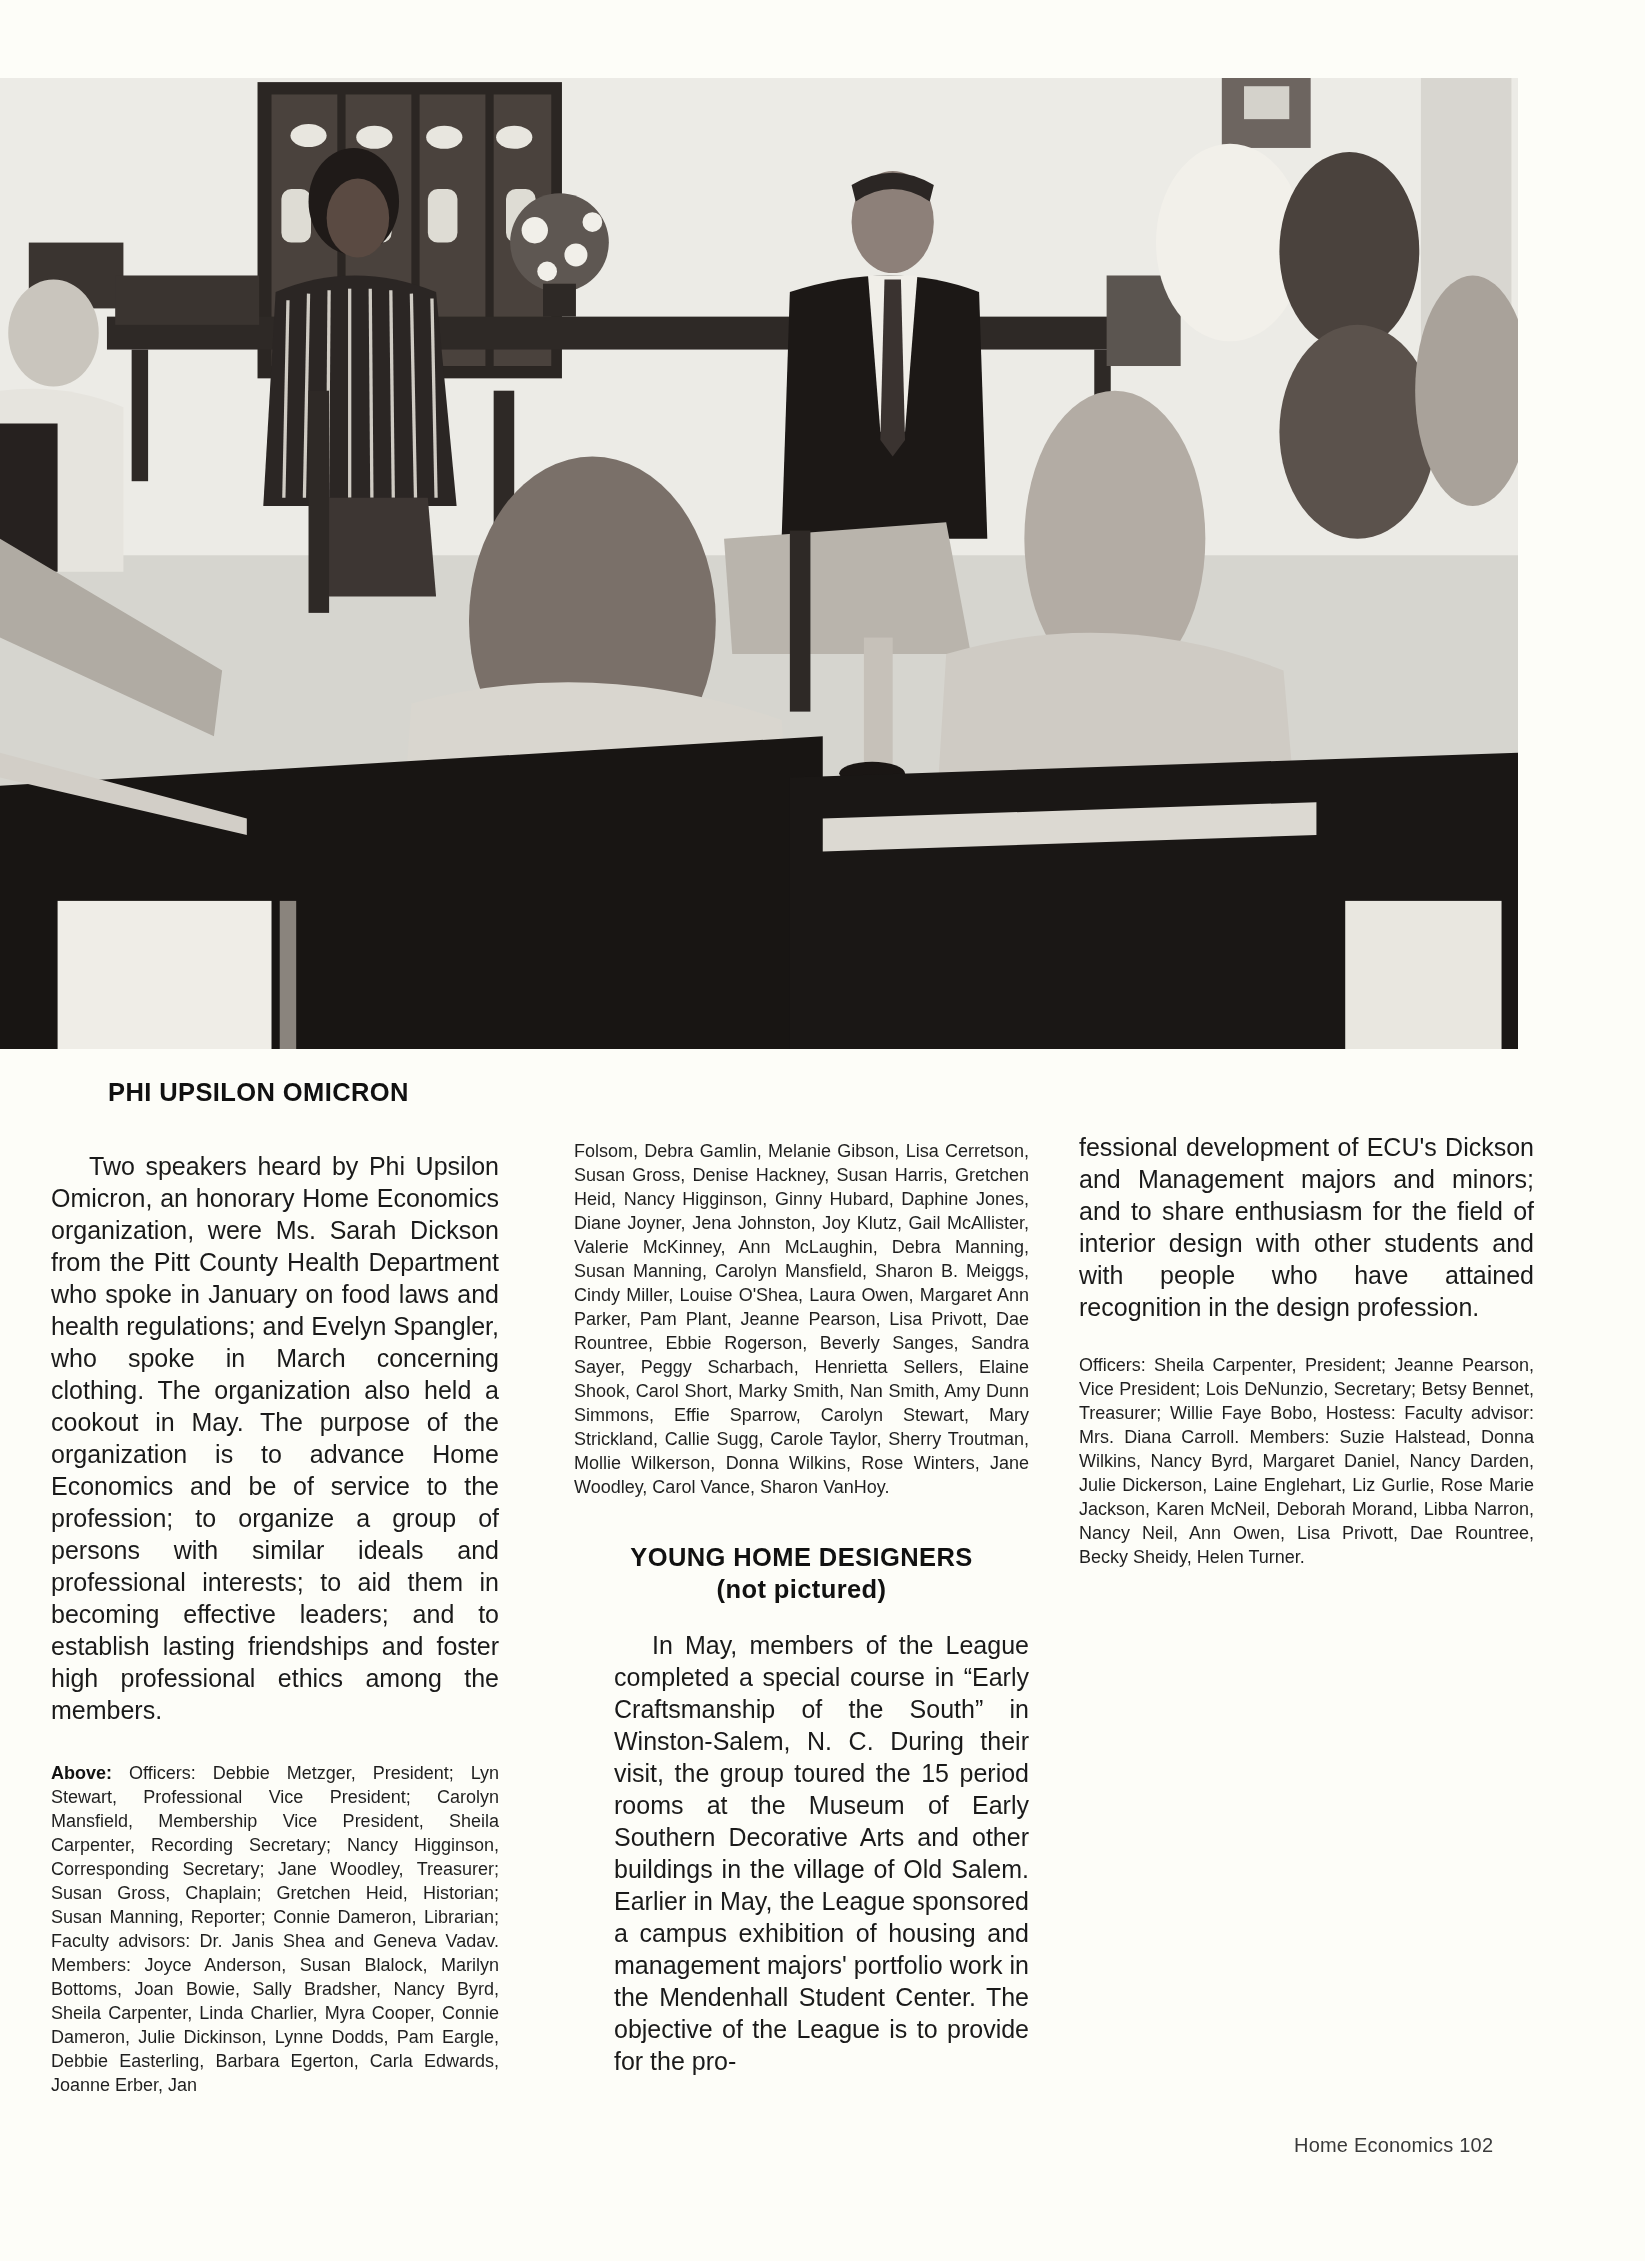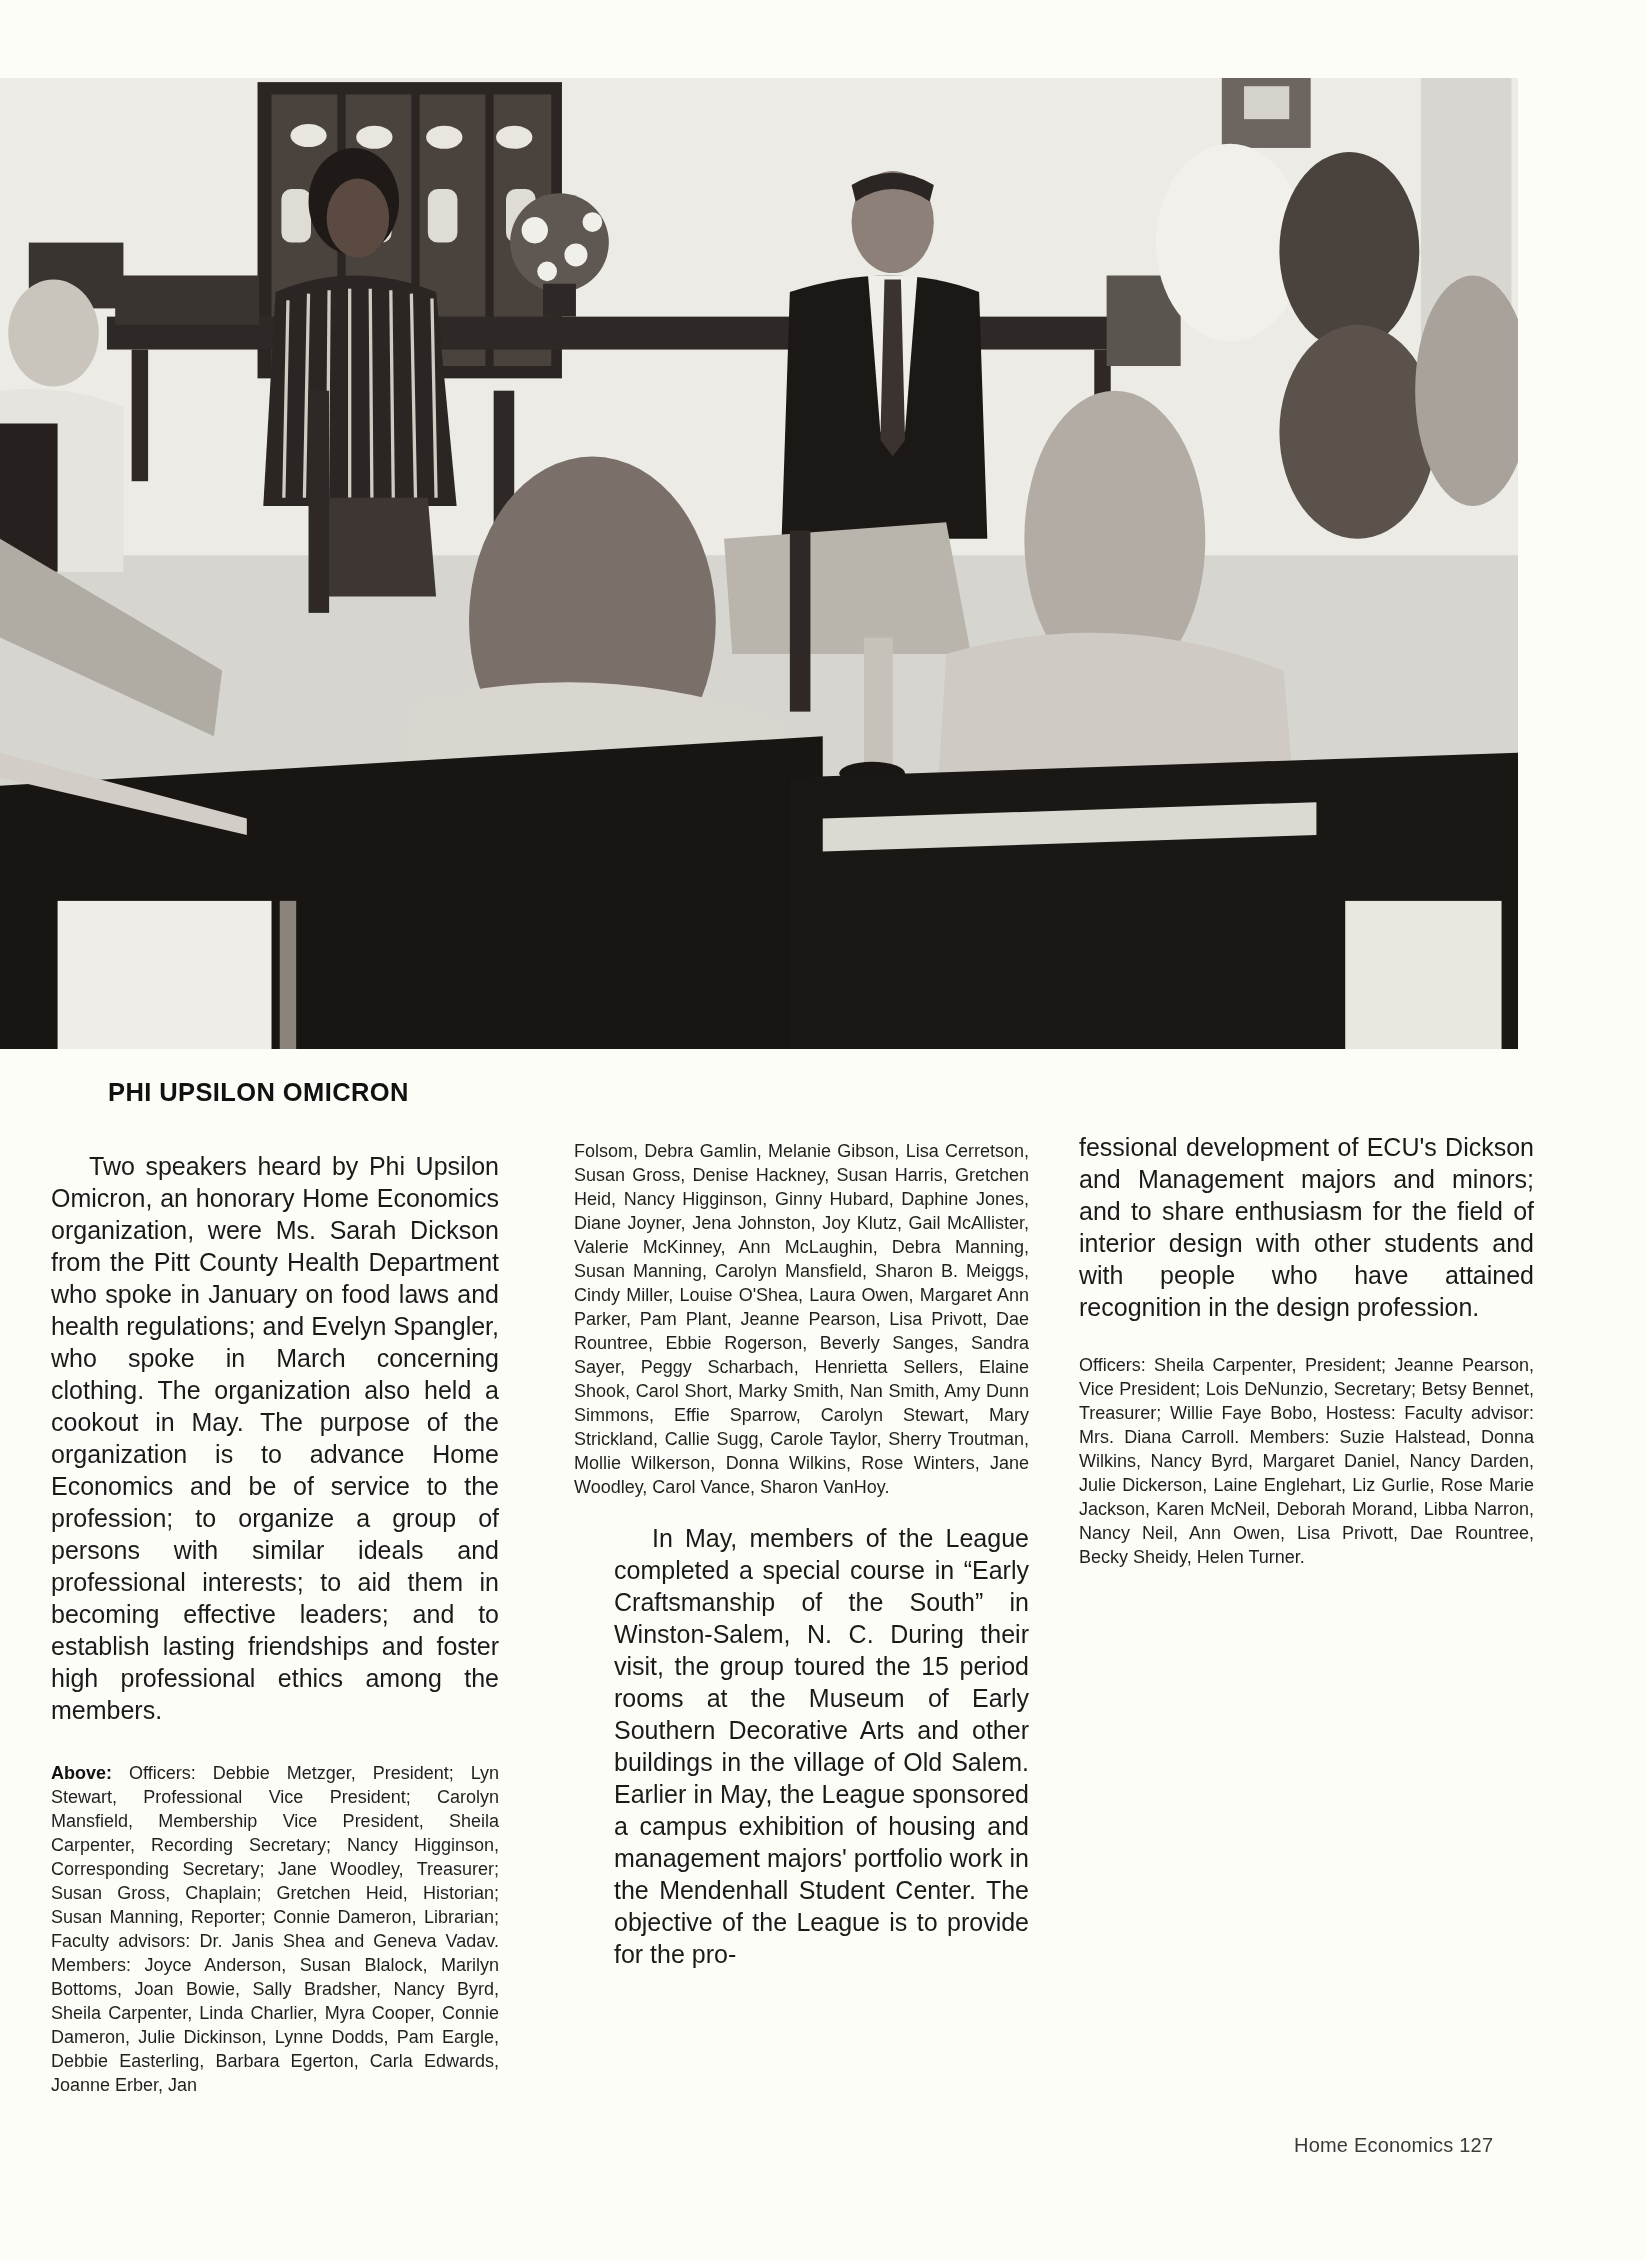--- a/index.html
+++ b/index.html
@@ -160,25 +160,29 @@
 </div>
 
 <div class="col col-1">
   <h2 class="heading heading-1">PHI UPSILON OMICRON</h2>
   <p class="body-text indent">Two speakers heard by Phi Upsilon Omicron, an honorary Home Economics organization, were Ms. Sarah Dickson from the Pitt County Health Department who spoke in January on food laws and health regulations; and Evelyn Spangler, who spoke in March concerning clothing. The organization also held a cookout in May. The purpose of the organization is to advance Home Economics and be of service to the profession; to organize a group of persons with similar ideals and professional interests; to aid them in becoming effective leaders; and to establish lasting friendships and foster high professional ethics among the members.</p>
   <p class="caption"><b>Above:</b><span> Officers: Debbie Metzger, President; Lyn Stewart, Professional Vice President; Carolyn Mansfield, Membership Vice President, Sheila Carpenter, Recording Secretary; Nancy Higginson, Corresponding Secretary; Jane Woodley, Treasurer; Susan Gross, Chaplain; Gretchen Heid, Historian; Susan Manning, Reporter; Connie Dameron, Librarian; Faculty advisors: Dr. Janis Shea and Geneva Vadav. Members: Joyce Anderson, Susan Blalock, Marilyn Bottoms, Joan Bowie, Sally Bradsher, Nancy Byrd, Sheila Carpenter, Linda Charlier, Myra Cooper, Connie Dameron, Julie Dickinson, Lynne Dodds, Pam Eargle, Debbie Easterling, Barbara Egerton, Carla Edwards, Joanne Erber, Jan</span></p>
 </div>
 
 <div class="col col-2">
   <p class="caption">Folsom, Debra Gamlin, Melanie Gibson, Lisa Cerretson, Susan Gross, Denise Hackney, Susan Harris, Gretchen Heid, Nancy Higginson, Ginny Hubard, Daphine Jones, Diane Joyner, Jena Johnston, Joy Klutz, Gail McAllister, Valerie McKinney, Ann McLaughin, Debra Manning, Susan Manning, Carolyn Mansfield, Sharon B. Meiggs, Cindy Miller, Louise O'Shea, Laura Owen, Margaret Ann Parker, Pam Plant, Jeanne Pearson, Lisa Privott, Dae Rountree, Ebbie Rogerson, Beverly Sanges, Sandra Sayer, Peggy Scharbach, Henrietta Sellers, Elaine Shook, Carol Short, Marky Smith, Nan Smith, Amy Dunn Simmons, Effie Sparrow, Carolyn Stewart, Mary Strickland, Callie Sugg, Carole Taylor, Sherry Troutman, Mollie Wilkerson, Donna Wilkins, Rose Winters, Jane Woodley, Carol Vance, Sharon VanHoy.</p>
+  <h2 class="heading heading-2">
+    <span>YOUNG HOME DESIGNERS</span>
+    <span class="sub">(not pictured)</span>
+  </h2>
   <p class="body-text indent">In May, members of the League completed a special course in “Early Craftsmanship of the South” in Winston-Salem, N. C. During their visit, the group toured the 15 period rooms at the Museum of Early Southern Decorative Arts and other buildings in the village of Old Salem. Earlier in May, the League sponsored a campus exhibition of housing and management majors' portfolio work in the Mendenhall Student Center. The objective of the League is to provide for the pro-</p>
 </div>
 
 <div class="col col-3">
   <p class="body-text">fessional development of ECU's Dickson and Management majors and minors; and to share enthusiasm for the field of interior design with other students and with people who have attained recognition in the design profession.</p>
   <p class="caption">Officers: Sheila Carpenter, President; Jeanne Pearson, Vice President; Lois DeNunzio, Secretary; Betsy Bennet, Treasurer; Willie Faye Bobo, Hostess: Faculty advisor: Mrs. Diana Carroll. Members: Suzie Halstead, Donna Wilkins, Nancy Byrd, Margaret Daniel, Nancy Darden, Julie Dickerson, Laine Englehart, Liz Gurlie, Rose Marie Jackson, Karen McNeil, Deborah Morand, Libba Narron, Nancy Neil, Ann Owen, Lisa Privott, Dae Rountree, Becky Sheidy, Helen Turner.</p>
 </div>
 
 <div class="folio">
   <span>Home Economics</span>
-  <span>127</span>
+  <span>102</span>
 </div>
 
 
 </body></html>

